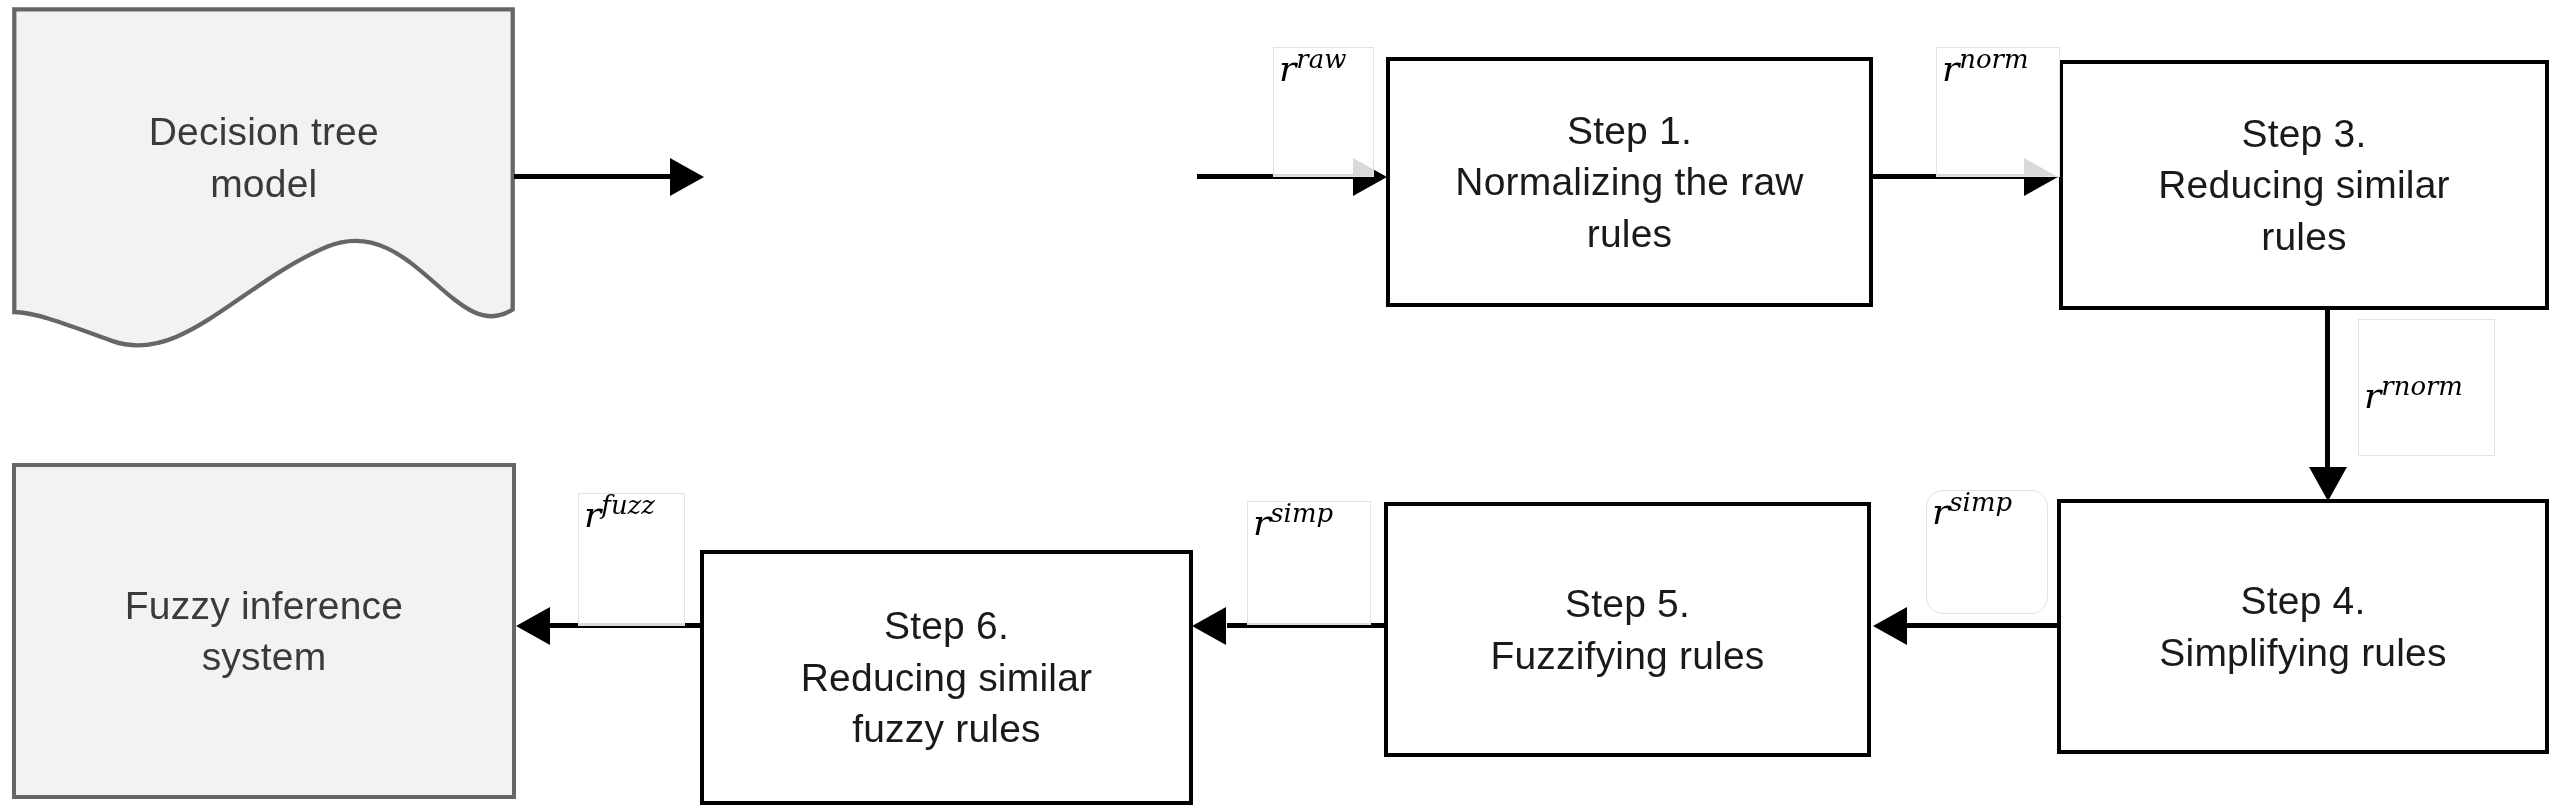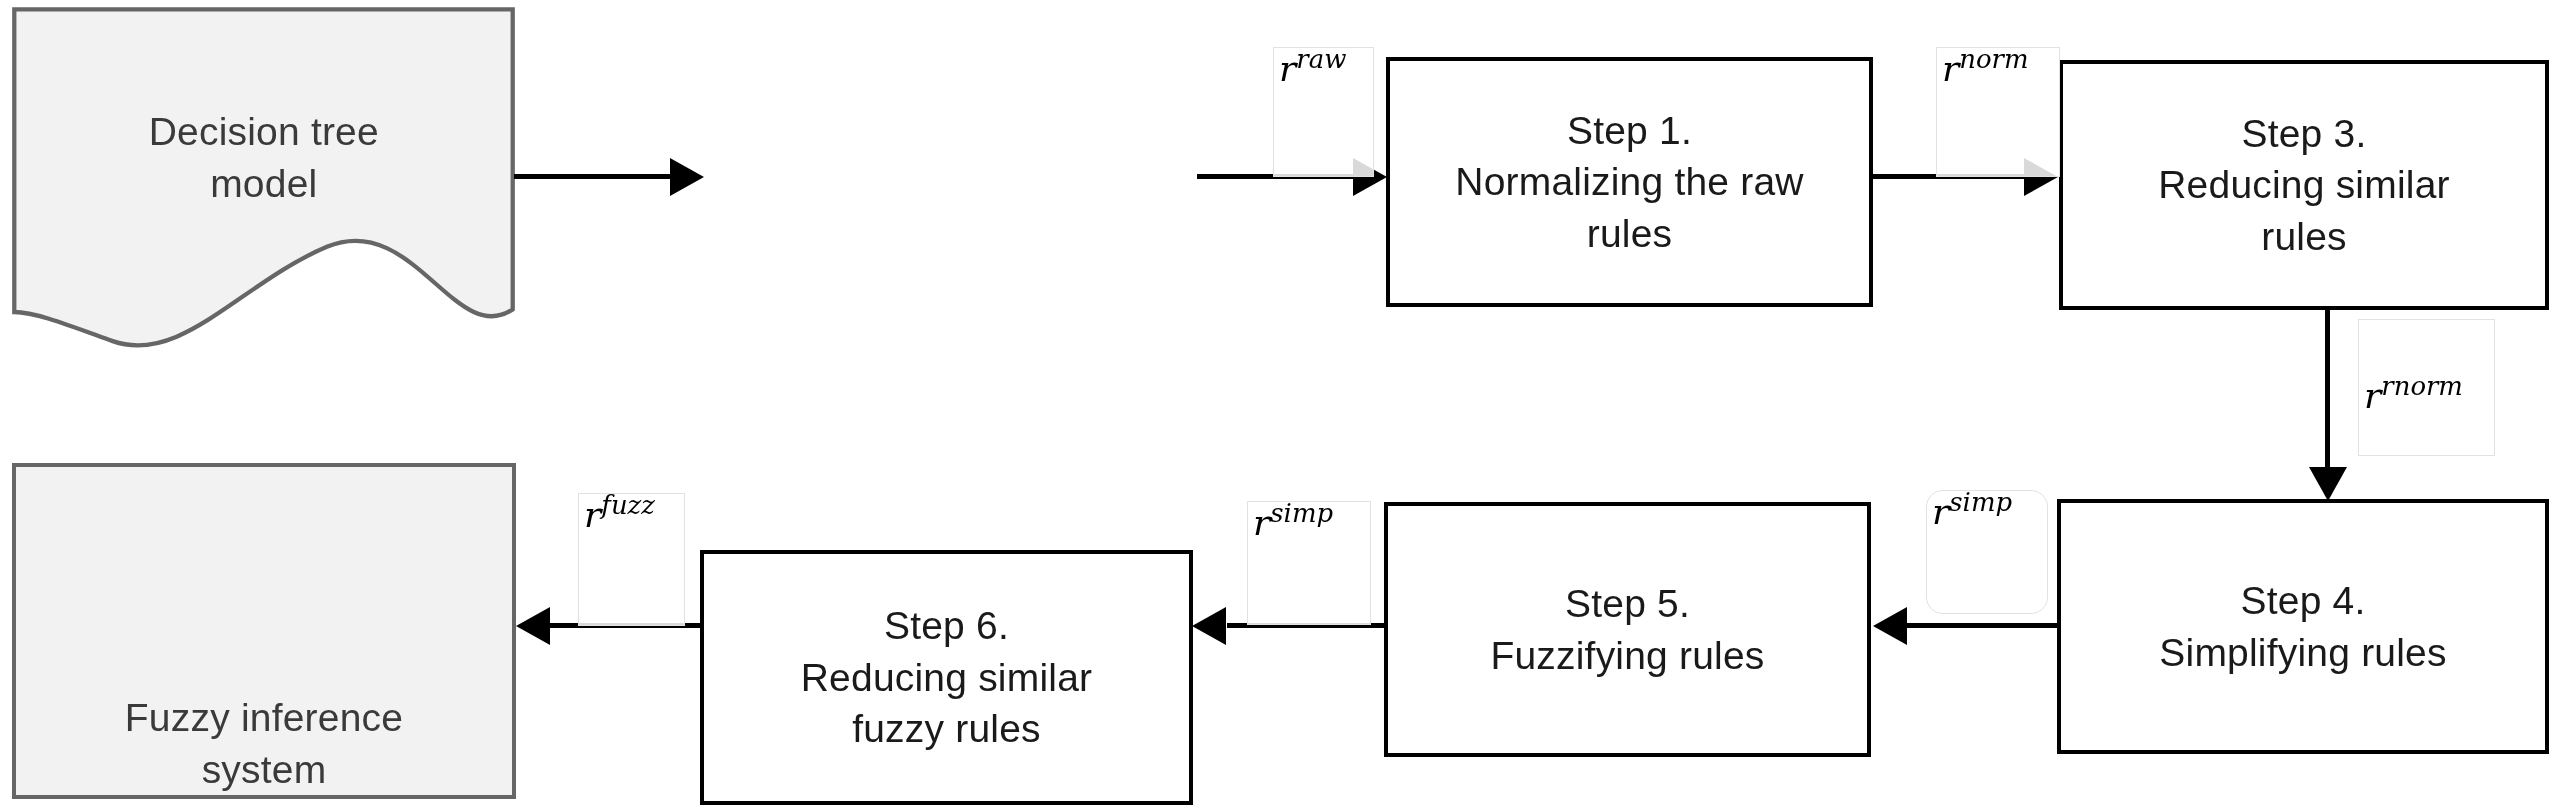--- a/index.html
+++ b/index.html
@@ -31,21 +31,20 @@
     white-space: pre-line;
     padding: 0 10.3px;
   }
   .proc {
     border: 4.3px solid #000000;
     background: #ffffff;
   }
   .terminal {
     border: 4.3px solid #666666;
     background: #f2f2f2;
-    align-items: flex-end;
   }
   .terminal .node-label { color: #3a3a3a; }
   .doc-shape {
     position: absolute;
     left: 0; top: 0;
     width: 100%; height: 100%;
     pointer-events: none;
   }
   .doc-node {
     background: transparent;

